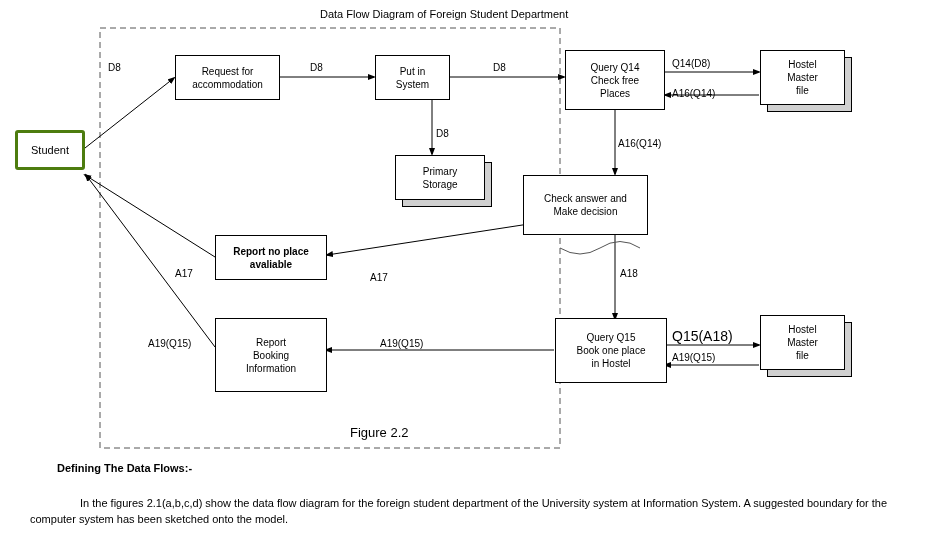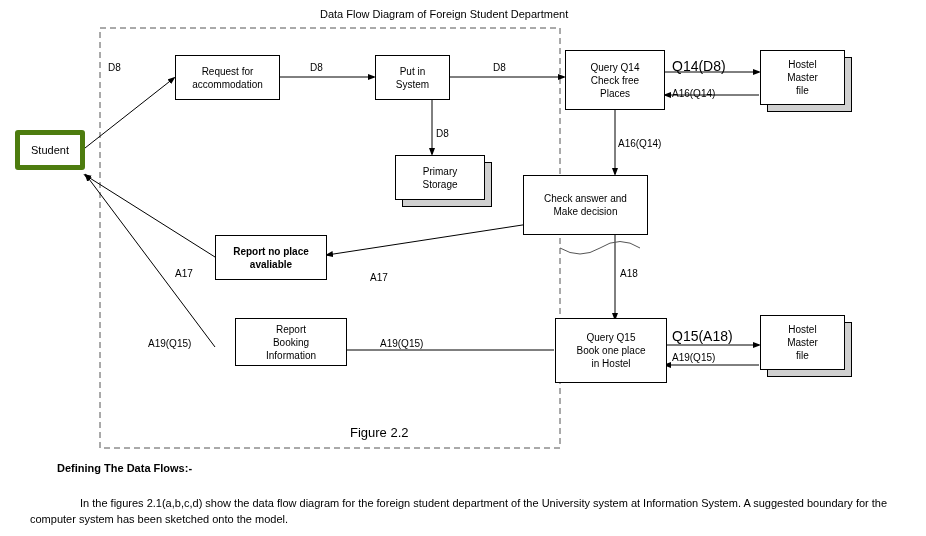--- a/index.html
+++ b/index.html
@@ -58,21 +58,21 @@
     }
 
     .box-shadow {
       position: absolute;
       border: 1px solid #000;
       background: #d0d0d0;
     }
 
     .student-box {
       position: absolute;
-      border: 5px solid #4d7c0f;
+      border: 3px solid #4d7c0f;
       background: #fff;
       text-align: center;
       display: flex;
       align-items: center;
       justify-content: center;
       font-size: 11px;
       border-radius: 3px;
     }
 
     .figure-label {
@@ -184,33 +184,33 @@
     <div class="box" style="left:555px; top:318px; width:112px; height:65px;">
       <span>Query Q15<br>Book one place<br>in Hostel</span>
     </div>
 
     <div class="box-shadow" style="left:767px; top:322px; width:85px; height:55px;"></div>
 
     <div class="box" style="left:760px; top:315px; width:85px; height:55px;">
       <span>Hostel<br>Master<br>file</span>
     </div>
 
-    <div class="box" style="left:215px; top:318px; width:112px; height:48px;margin-left:20px;">
+    <div class="box" style="left:215px; top:318px; width:112px; height:74px;">
       <span>Report<br>Booking<br>Information</span>
     </div>
 
     <div style="position:absolute; left:108px; top:62px; font-size:10px;">D8</div>
 
     <div style="position:absolute; left:310px; top:62px; font-size:10px;">D8</div>
 
     <div style="position:absolute; left:493px; top:62px; font-size:10px;">D8</div>
 
     <div style="position:absolute; left:436px; top:128px; font-size:10px;">D8</div>
 
-    <div style="position:absolute; left:672px; top:58px; font-size:14px;">Q14(D8)</div>
+    <div style="position:absolute; left:672px; top:58px; font-size:10px;">Q14(D8)</div>
 
     <div style="position:absolute; left:672px; top:88px; font-size:10px;">A16(Q14)</div>
 
     <div style="position:absolute; left:618px; top:138px; font-size:10px;">A16(Q14)</div>
 
     <div style="position:absolute; left:175px; top:268px; font-size:10px;">A17</div>
 
     <div style="position:absolute; left:370px; top:272px; font-size:10px;">A17</div>
 
     <div style="position:absolute; left:620px; top:268px; font-size:10px;">A18</div>

